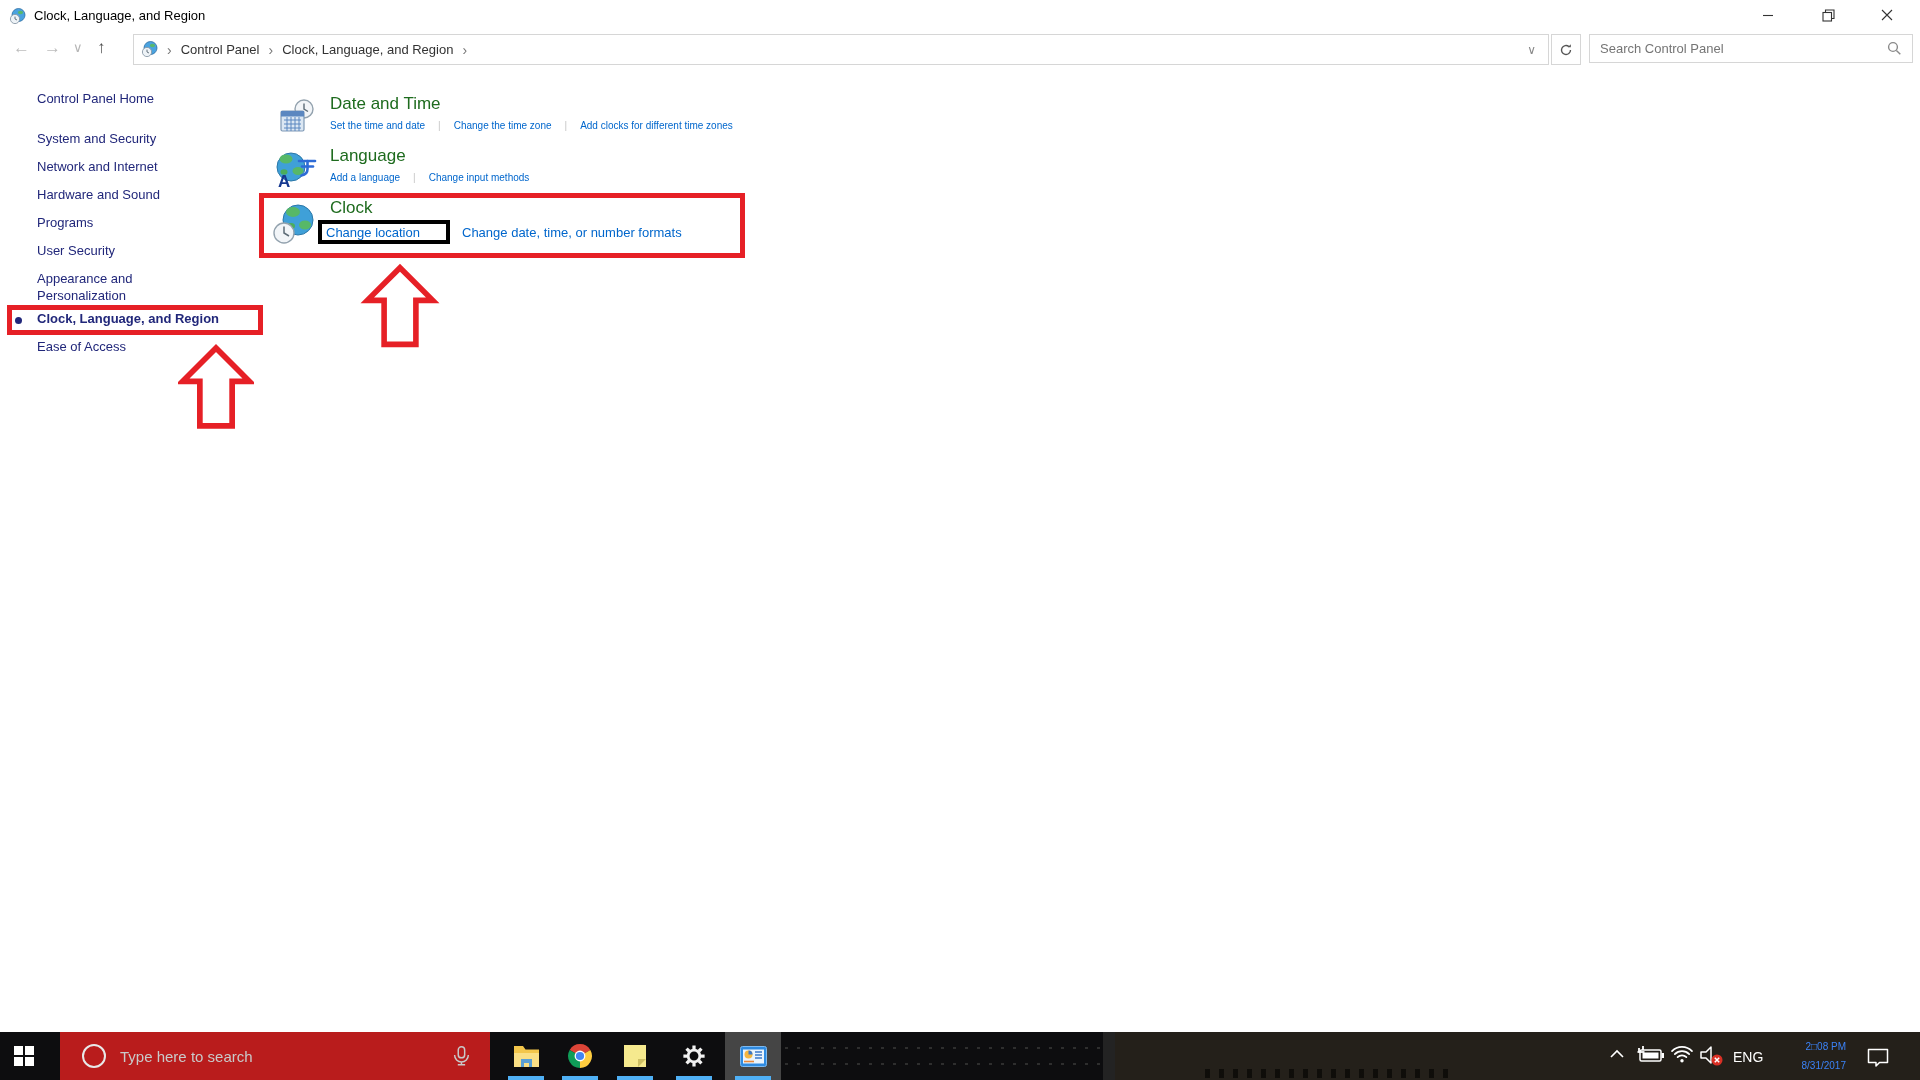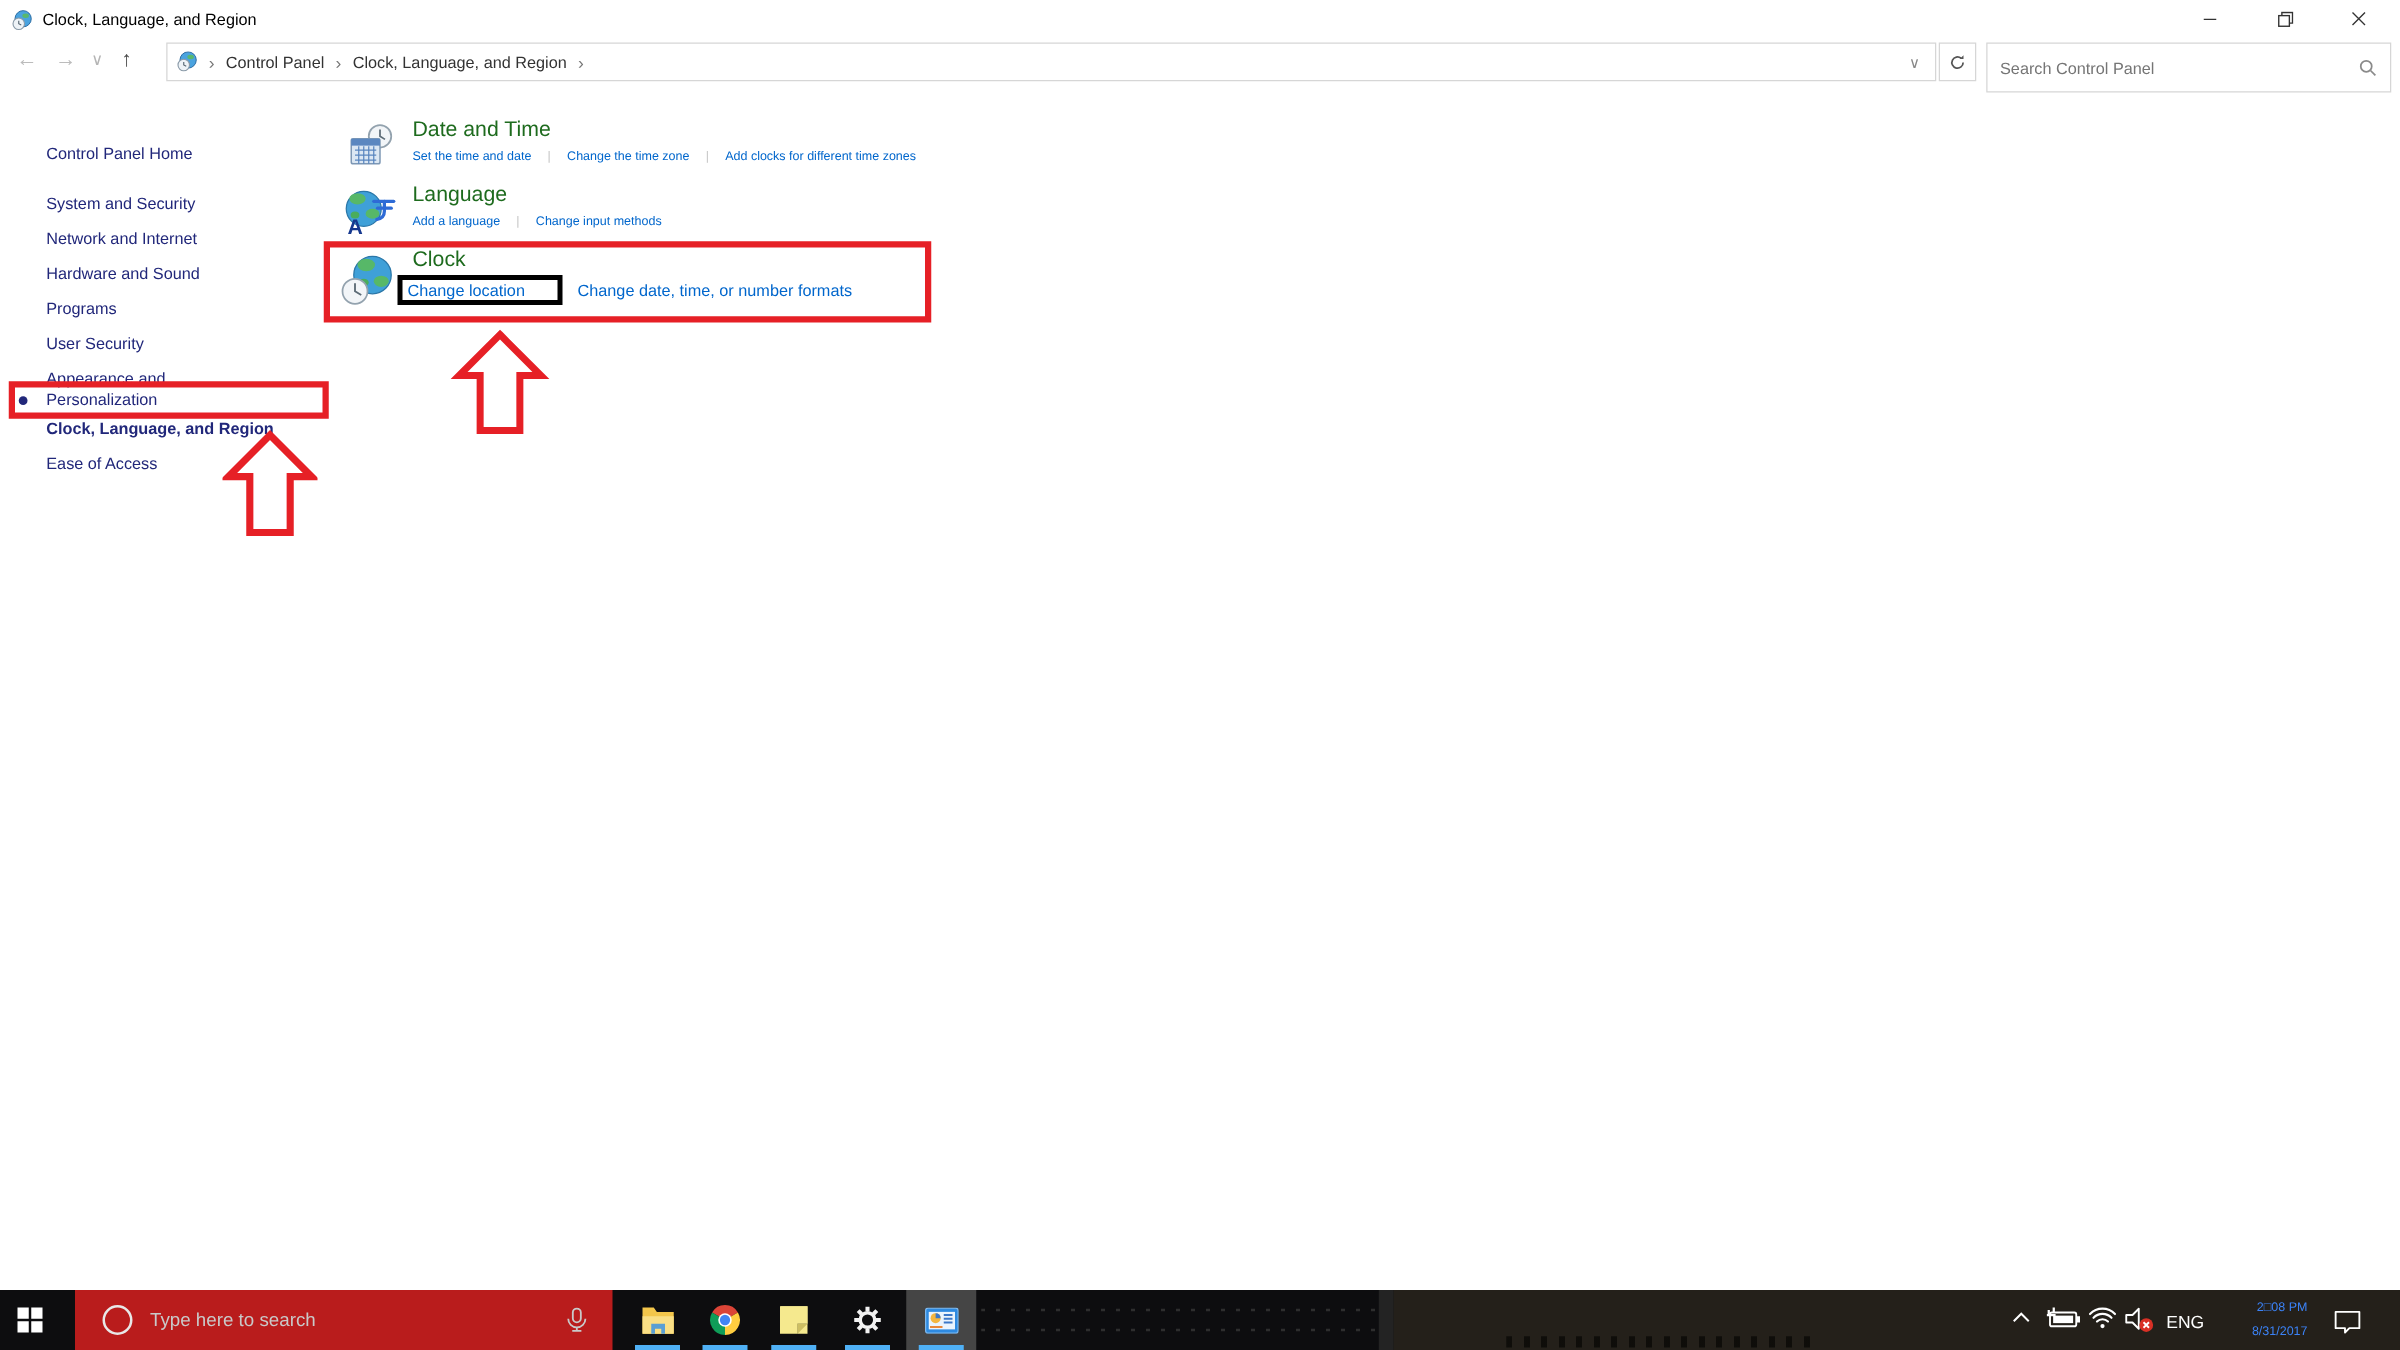--- a/index.html
+++ b/index.html
@@ -9,27 +9,27 @@
   
   #titlebar { left:0; top:0; width:1920px; height:32px; background:#fff; }
   #title-text { left:34px; top:8px; font-size:13px; color:#000; }
   .winbtn { top:0; width:46px; height:30px; display:flex; align-items:center; justify-content:center; }
   
   .navglyph { top:38px; font-size:17px; color:#b9b9b9; }
   #addressbar { left:133px; top:34px; width:1416px; height:31px; border:1px solid #d6d6d6;
     display:flex; align-items:center; font-size:13px; color:#333; }
   #refreshbox { left:1551px; top:34px; width:30px; height:31px; border:1px solid #d6d6d6;
     display:flex; align-items:center; justify-content:center; }
-  #searchbox { left:1589px; top:34px; width:324px; height:40px; border:1px solid #d6d6d6;
+  #searchbox { left:1589px; top:34px; width:324px; height:29px; border:1px solid #d6d6d6;
     display:flex; align-items:center; }
   #searchbox input { border:none; outline:none; flex:1; font-size:13px; color:#555;
     font-family:"Liberation Sans", sans-serif; padding-left:10px; background:transparent; }
   .crumb-sep { color:#777; margin:0 9px; font-size:14px; }
   
-  .sb-item { left:37px; font-size:13px; color:#21277a; cursor:pointer; width:162px; line-height:17px;margin-top:24px; }
+  .sb-item { left:37px; font-size:13px; color:#21277a; cursor:pointer; width:162px; line-height:17px; }
   .sb-bold { font-weight:bold; white-space:nowrap; width:auto; }
   #sb-bullet { left:15px; top:317px; width:7px; height:7px; border-radius:50%; background:#21277a; }
   
   .sec-title { font-size:17px; color:#1e6b1e; cursor:pointer; }
   .links { display:flex; align-items:center; font-size:10px; }
   .links a { color:#0066cc; text-decoration:none; cursor:pointer; }
   .lsep { color:#c6c6c6; margin:0 13px; }
   
   .redbox { border:5px solid #e62026; background:transparent; pointer-events:none; }
   #blackbox { left:318px; top:220px; width:132px; height:24px; border:4px solid #000;

